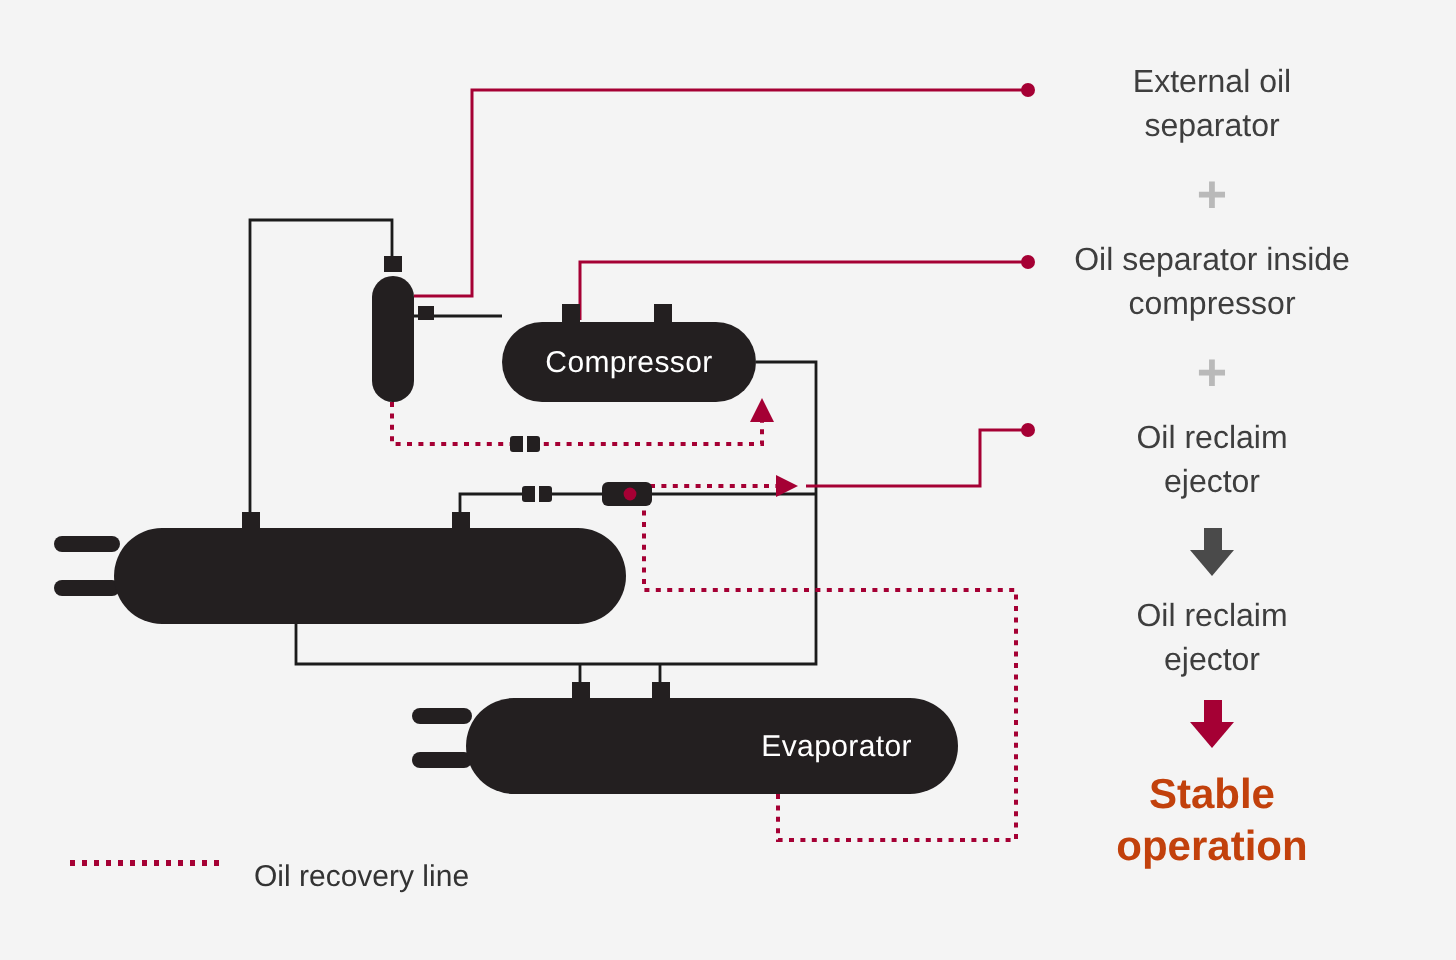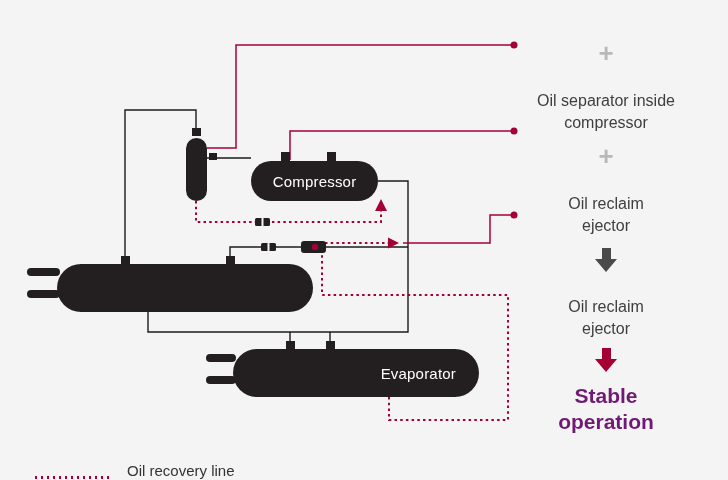--- a/index.html
+++ b/index.html
@@ -15,44 +15,44 @@
   }
   .vessel-label.compressor{left:251px;top:173px;width:127px;}
   .vessel-label.condenser{left:80px;top:281px;width:160px;}
   .vessel-label.evaporator{left:296px;top:365px;width:160px;text-align:right;}
 
   .right-col{
     position:absolute;left:500px;top:31px;width:212px;
     display:flex;flex-direction:column;align-items:center;text-align:center;
   }
   .ann-label{
-    font-size:16px;line-height:22px;color:#3e3e3e;white-space:pre-line;margin-top:24px;
+    font-size:16px;line-height:22px;color:#3e3e3e;white-space:pre-line;margin-top:10px;
   }
   .ann-label:first-child{margin-top:0;}
   .plus{
     font-size:26px;line-height:26px;font-weight:bold;color:#b9b9b9;margin-top:9px;
   }
   .flow-arrow{margin-top:11px;}
   .flow-arrow .stem{display:block;width:9px;height:11px;margin:0 auto;}
   .flow-arrow .head{
     display:block;width:0;height:0;margin:0 auto;
     border-left:11px solid transparent;border-right:11px solid transparent;
     border-top:13px solid;
   }
   .flow-arrow.gray .stem{background:#4a4a4a;}
   .flow-arrow.gray .head{border-top-color:#4a4a4a;}
   .flow-arrow.crimson{margin-top:8px;}
   .flow-arrow.crimson .stem{background:#a50034;}
   .flow-arrow.crimson .head{border-top-color:#a50034;}
   .ann-result{
-    font-size:21px;line-height:26px;font-weight:bold;color:#701a75;
+    font-size:21px;line-height:26px;font-weight:bold;color:#c2410c;
     white-space:pre-line;margin-top:11px;
   }
   .legend{
-    position:absolute;left:35px;top:430px;display:flex;align-items:flex-end;margin-top:32px;
+    position:absolute;left:35px;top:430px;display:flex;align-items:flex-start;
   }
   .legend .sample{
     width:78px;height:3px;margin-right:14px;
     background:repeating-linear-gradient(90deg,#a50034 0 2.5px,transparent 2.5px 6px);
   }
   .legend .label{font-size:15px;color:#333333;}
 </style>
 </head>
 <body>
 
@@ -119,20 +119,22 @@
     <circle cx="315" cy="247" r="3.2" fill="#a50034"></circle>
 
     <polygon points="381,199 375,211 387,211" fill="#a50034"></polygon>
     <polygon points="399,243 388,237.5 388,248.5" fill="#a50034"></polygon>
   </svg>
 
   <div class="vessel-label compressor">Compressor</div>
   <div class="vessel-label evaporator">Evaporator</div>
 
   <div class="right-col">
+    <div class="ann-label">External oil
+separator</div>
     <div class="plus">+</div>
     <div class="ann-label">Oil separator inside
 compressor</div>
     <div class="plus">+</div>
     <div class="ann-label">Oil reclaim
 ejector</div>
     <div class="flow-arrow gray">
         <span class="stem"></span>
         <span class="head"></span>
       </div>

